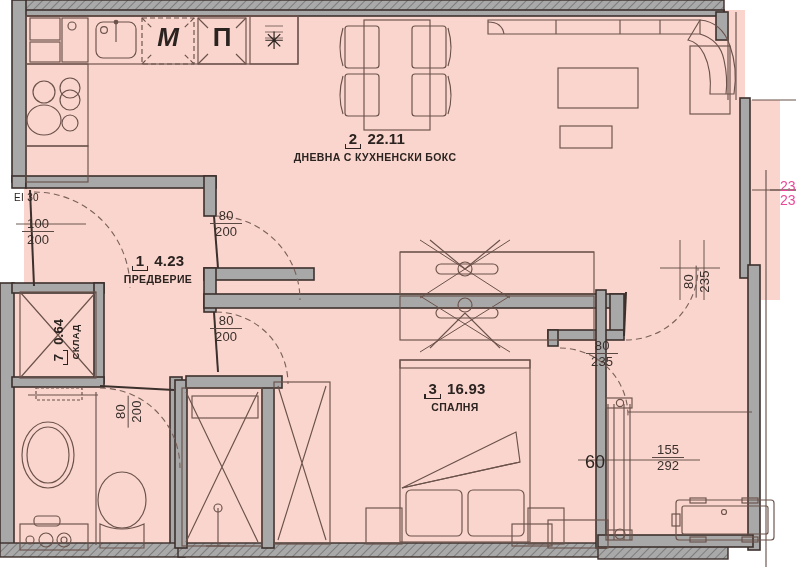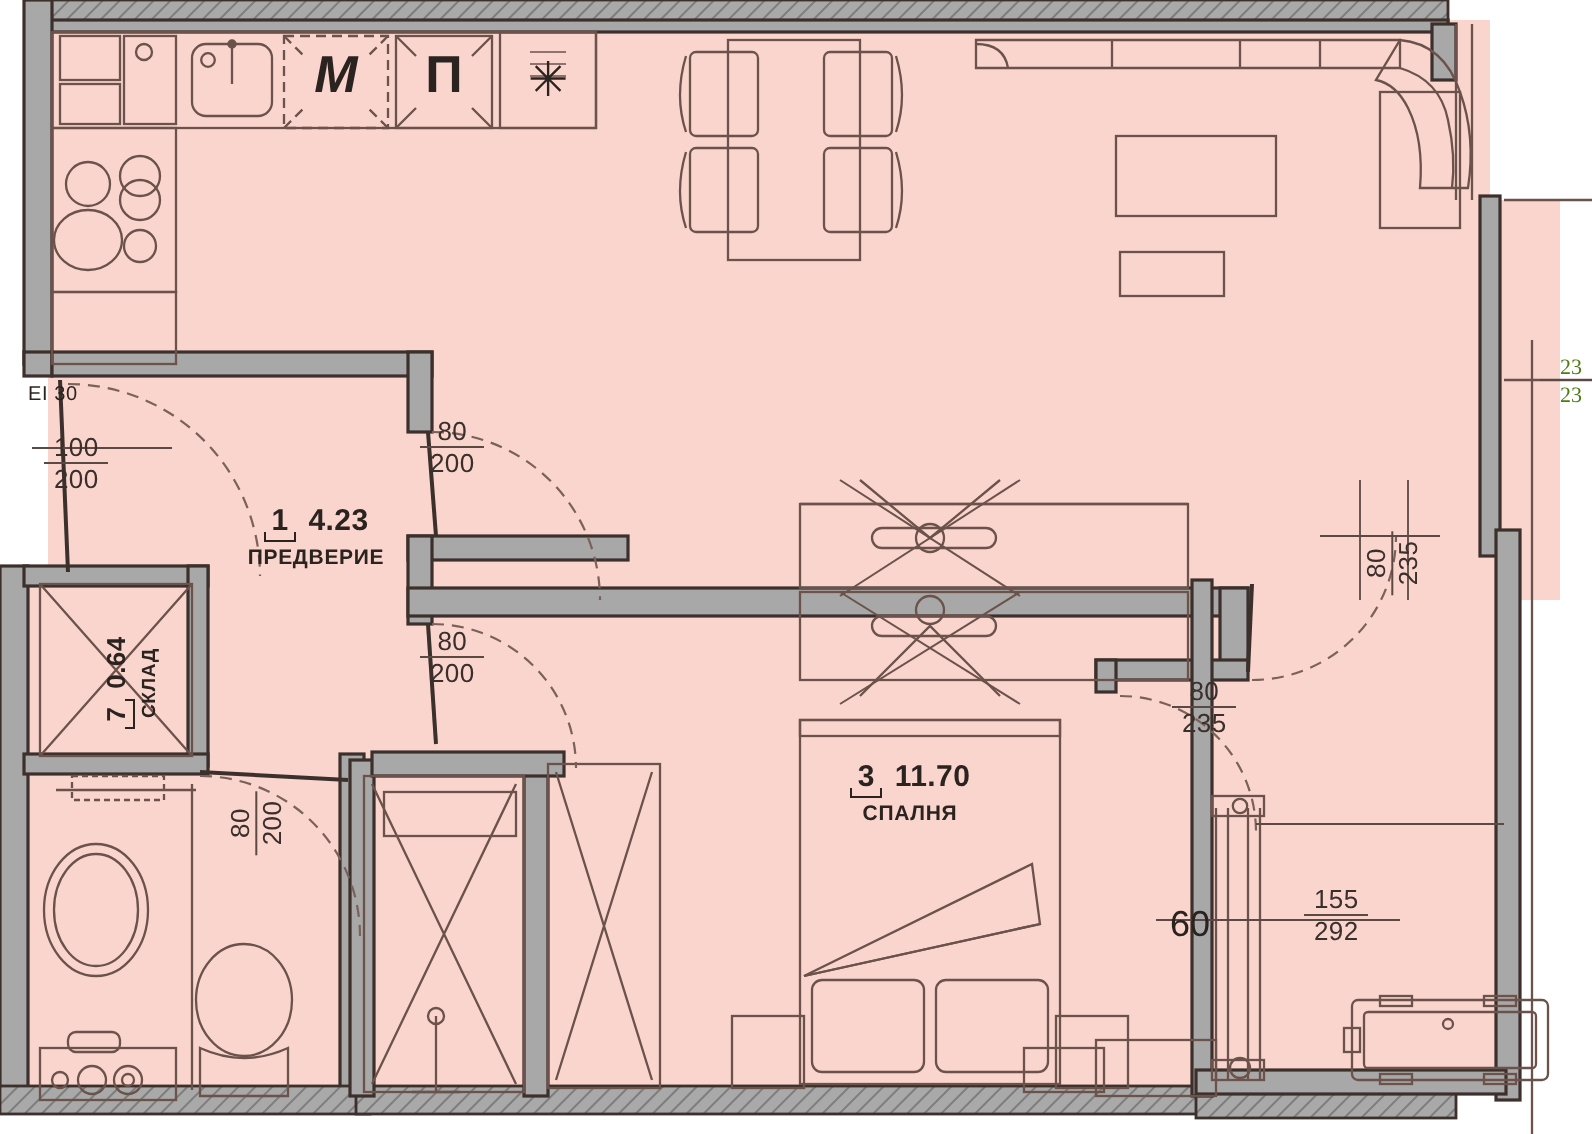--- a/index.html
+++ b/index.html
@@ -104,25 +104,24 @@
   .ei30 {
     position: absolute;
     color: #2b2320;
     font-size: 10px;
     font-weight: 400;
     letter-spacing: .3px;
     pointer-events: none;
   }
   .edge-txt {
     position: absolute;
-    color: #4d7c0f;
-    font-size: 11px;
+    color: #ec4899;
+    font-size: 14px;
     pointer-events: none;
     white-space: nowrap;
-    font-family: Liberation Serif, serif;
   }
 </style>
 </head>
 <body>
 
 <div id="plan-root">
 
   <svg id="plan-svg" viewBox="0 0 796 567" xmlns="http://www.w3.org/2000/svg">
     <defs>
       <pattern id="hatch" width="6" height="6" patternUnits="userSpaceOnUse" patternTransform="rotate(45)">
@@ -408,23 +407,27 @@
   <div class="frac" style="left:22px; top:216px;">
     <span class="top">100</span>
     <span class="bot">200</span>
   </div>
 
   <div class="room-block" style="left:103px; top:252px; width:110px;">
     <span class="room-num numwrap">1</span><span class="room-area" style="margin-left:6px;">4.23</span>
     <span class="room-name nm">ПРЕДВЕРИЕ</span>
   </div>
 
+  <div class="room-block" style="left:275px; top:130px; width:200px;">
+    <span class="room-num numwrap">2</span><span class="room-area" style="margin-left:6px;">22.11</span>
+    <span class="room-name nm">ДНЕВНА С КУХНЕНСКИ БОКС</span>
+  </div>
 
   <div class="room-block" style="left:390px; top:380px; width:130px;">
-    <span class="room-num numwrap">3</span><span class="room-area" style="margin-left:6px;">11.70</span>
+    <span class="room-num numwrap">3</span><span class="room-area" style="margin-left:6px;">16.93</span>
     <span class="room-name nm">СПАЛНЯ</span>
   </div>
 
 
 
   <div style="position:absolute; left:30px; top:300px; width:70px; height:78px;">
     <div class="room-block" style="left:0; top:26px; width:70px; transform:rotate(-90deg); transform-origin:50% 50%;">
       <span class="room-num numwrap" style="font-size:13px;">7</span><span class="room-area" style="margin-left:5px; font-size:13px;">0.64</span>
       <span class="room-name nm" style="font-size:9.5px;">СКЛАД</span>
     </div>

